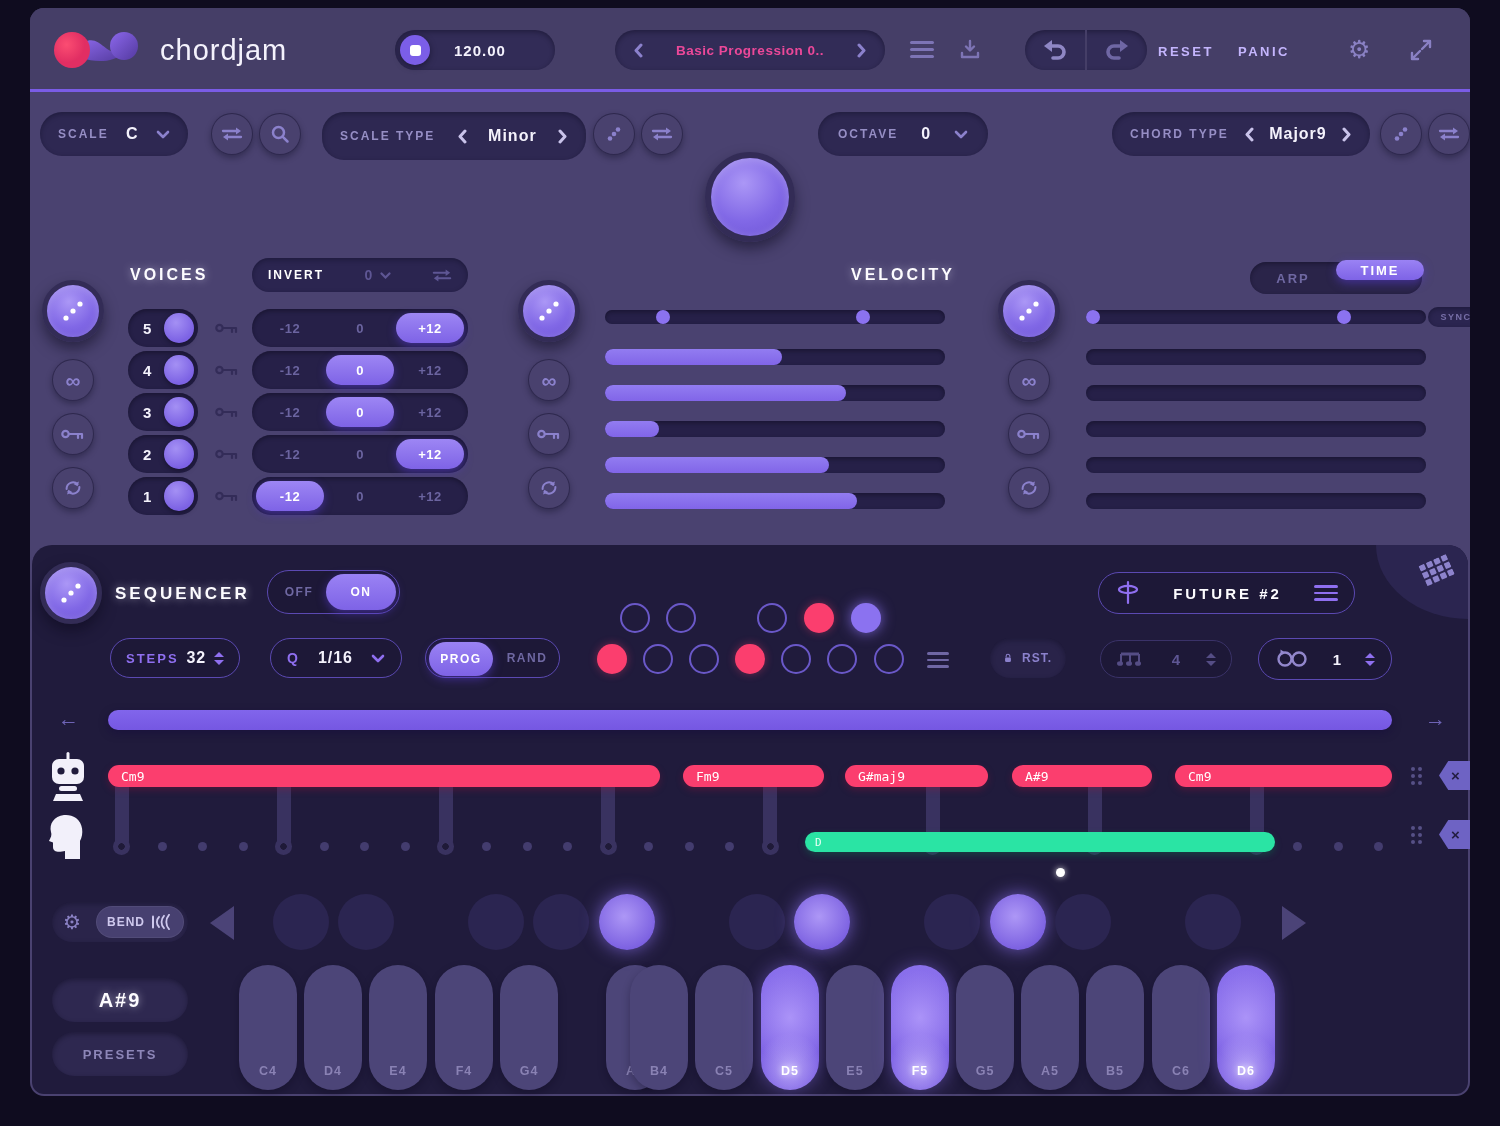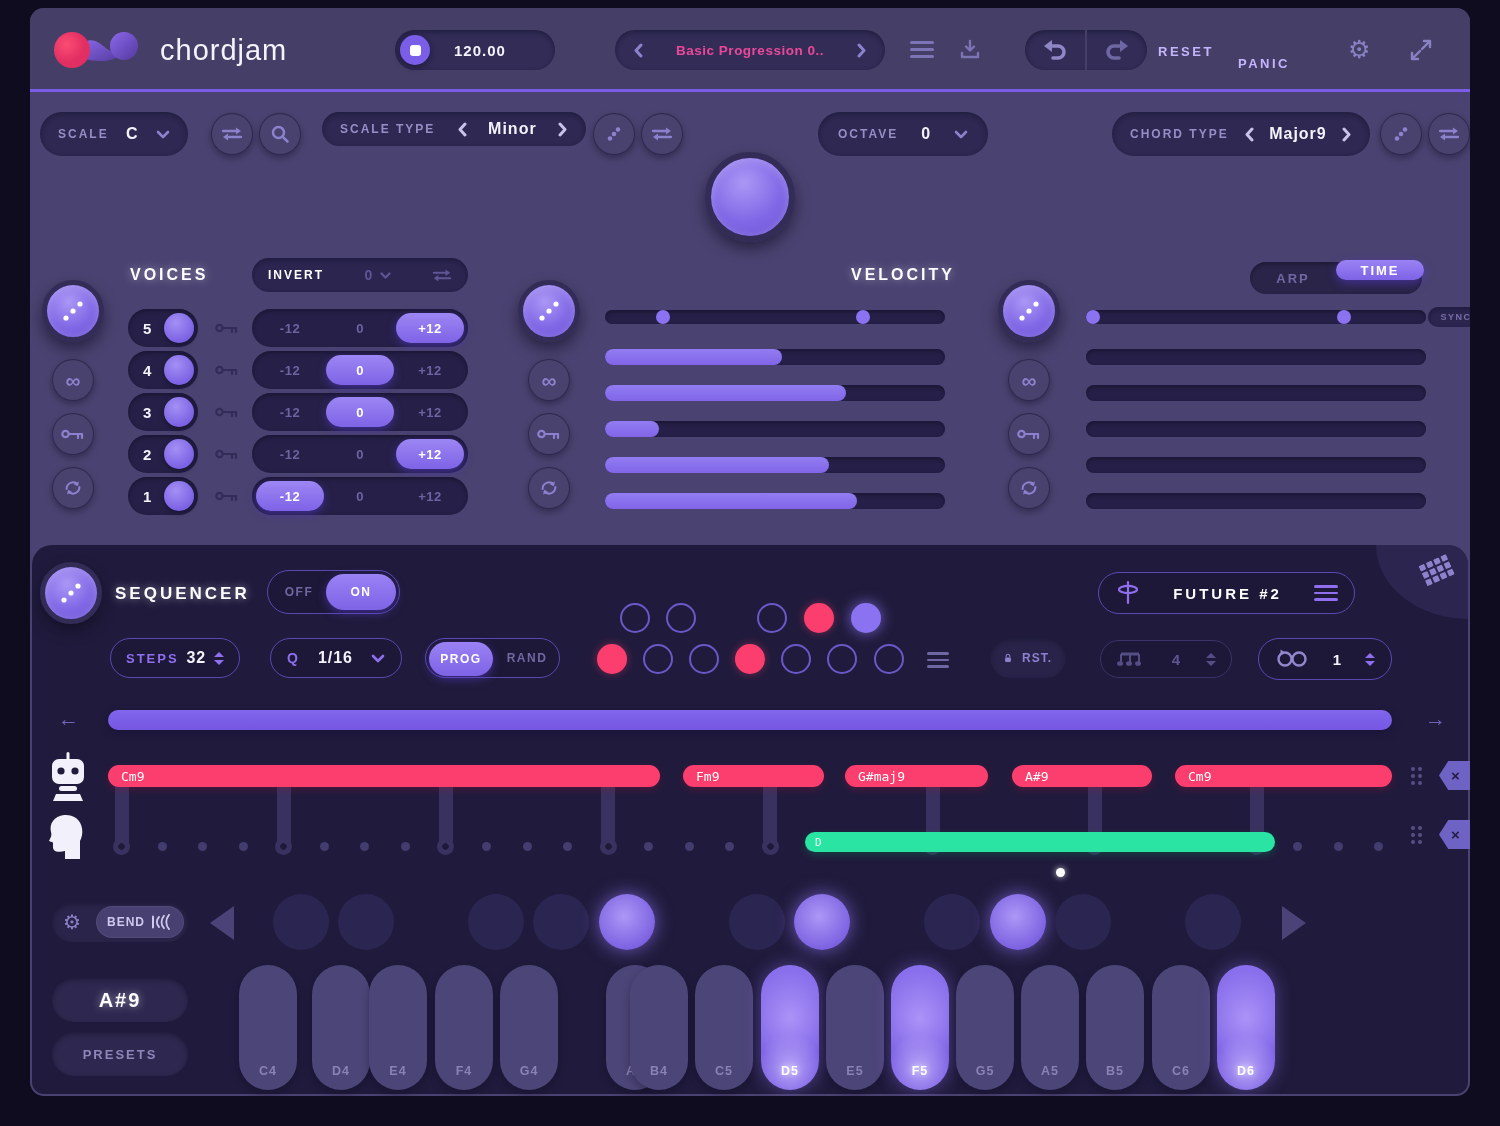--- a/index.html
+++ b/index.html
@@ -147,21 +147,21 @@
       <div class="div"></div>
       <div class="half">
         <svg width="26" height="22" viewBox="0 0 26 22">
             <path d="M16 1 L24 7 L16 13 Z" fill="#6f67a4"></path>
             <path d="M19 7 h-9 a6 6 0 0 0 0 12 h5" stroke="#6f67a4" stroke-width="3.6" fill="none" stroke-linecap="round"></path>
           </svg>
       </div>
     </div>
 
     <div class="abs tb-txt" style="left:1128px;top:36px;">RESET</div>
-    <div class="abs tb-txt" style="left:1208px;top:48px;">PANIC</div>
+    <div class="abs tb-txt" style="left:1208px;top:36px;">PANIC</div>
     <div class="abs gearchar" style="left:1318px;top:29px;">⚙</div>
     <svg class="abs" style="left:1380px;top:31px;" width="22" height="22" viewBox="0 0 22 22">
       <path d="M12 10 L20 2 M20 2 h-6 M20 2 v6" stroke="#8a81c4" stroke-width="2.4" fill="none" stroke-linecap="round"></path>
       <path d="M10 12 L2 20 M2 20 h6 M2 20 v-6" stroke="#8a81c4" stroke-width="2.4" fill="none" stroke-linecap="round"></path>
     </svg>
   </div>
 
   <div class="abs pill" style="left:10px;top:104px;width:148px;height:44px;padding:0 18px;justify-content:space-between;">
     <span class="lbl">SCALE</span>
     <span class="val">C</span>
@@ -176,21 +176,21 @@
         <path d="M20 11 h-14" stroke="#8b81cc" stroke-width="2.3" stroke-linecap="round"></path>
         <path d="M7 7.5 L2 11 L7 14.5 Z" fill="#8b81cc"></path>
       </svg>
   </div>
   <div class="abs cbtn" style="left:229px;top:105px;">
     <svg width="20" height="20" viewBox="0 0 20 20">
         <circle cx="8.5" cy="8.5" r="5.5" stroke="#8b81cc" stroke-width="2.5" fill="none"></circle>
         <path d="M12.8 12.8 L17.5 17.5" stroke="#8b81cc" stroke-width="2.5" stroke-linecap="round"></path>
       </svg>
   </div>
-  <div class="abs pill" style="left:292px;top:104px;width:264px;height:34px;padding:0 18px;justify-content:space-between;">
+  <div class="abs pill" style="left:292px;top:104px;width:264px;height:48px;padding:0 18px;justify-content:space-between;">
     <span class="lbl">SCALE TYPE</span>
     <svg width="10" height="15" viewBox="0 0 10 15">
         <path d="M8 2 L3 7.5 L8 13" stroke="#c9c3ea" stroke-width="3" fill="none" stroke-linecap="round" stroke-linejoin="round"></path>
       </svg>
     <span class="val">Minor</span>
     <svg width="10" height="15" viewBox="0 0 10 15">
         <path d="M2 2 L7 7.5 L2 13" stroke="#c9c3ea" stroke-width="3" fill="none" stroke-linecap="round" stroke-linejoin="round"></path>
       </svg>
   </div>
   <div class="abs cbtn" style="left:563px;top:105px;">
@@ -688,21 +688,21 @@
     <span style="font-weight:700;font-size:20px;letter-spacing:2px;color:#fdfcff;text-shadow:0 0 9px rgba(240,238,255,.55);">A#9</span>
   </div>
   <div class="kb-pill" style="top:1024px;">
     <span style="font-weight:700;font-size:13px;letter-spacing:2px;color:#8d86b8;">PRESETS</span>
   </div>
 
   <div id="kb">
       <div class="wkey" style="left: 209px;">
         <span>C4</span>
       </div>
-      <div class="wkey" style="left: 282px;">
+      <div class="wkey" style="left: 274px;">
         <span>D4</span>
       </div>
       <div class="wkey" style="left: 339px;">
         <span>E4</span>
       </div>
       <div class="wkey" style="left: 405px;">
         <span>F4</span>
       </div>
       <div class="wkey" style="left: 470px;">
         <span>G4</span>

